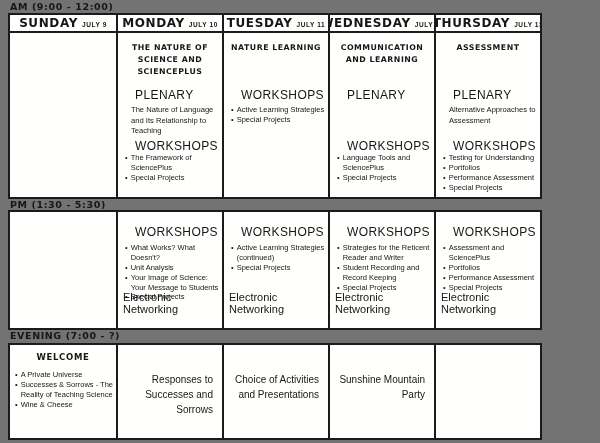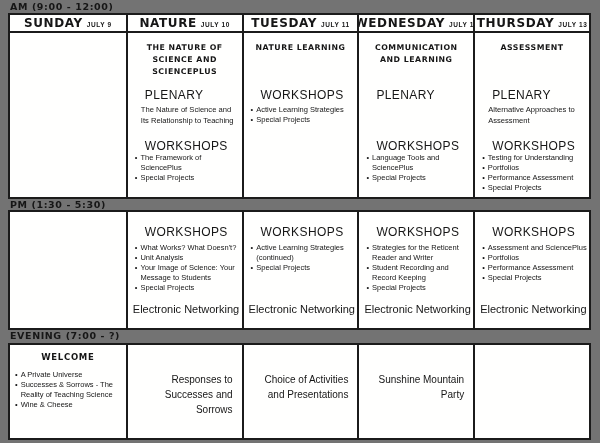--- a/index.html
+++ b/index.html
@@ -19,21 +19,21 @@
   .plabel {
     position: absolute; left: 10px;
     font-size: 9.5px; font-weight: bold; letter-spacing: 0.6px;
     font-family: "DejaVu Sans", sans-serif;
   }
   .lbl-am  { top: 1px; }
   .lbl-pm  { top: 199px; }
   .lbl-eve { top: 330px; }
 
   .tbl {
-    position: absolute; left: 8px; width: 583px;
+    position: absolute; left: 8px; width: 534px;
     background: #fffffe;
     border: 2px solid #1b1b1b;
     display: grid;
     grid-template-columns: repeat(5, 1fr);
   }
   .tbl-am  { top: 13px;  height: 186px; grid-template-rows: 18px 1fr; }
   .tbl-pm  { top: 210px; height: 120px; }
   .tbl-eve { top: 343px; height: 97px; }
 
   .hcell {
@@ -93,42 +93,42 @@
 <div class="page">
 
   <div class="plabel lbl-am">AM (9:00 - 12:00)</div>
 
   <div class="tbl tbl-am">
     <div class="hcell">
       <span class="dayname">SUNDAY</span>
       <span class="daydate">JULY 9</span>
     </div>
     <div class="hcell">
-      <span class="dayname">NATURE</span>
+      <span class="dayname">MONDAY</span>
       <span class="daydate">JULY 10</span>
     </div>
     <div class="hcell">
       <span class="dayname">TUESDAY</span>
       <span class="daydate">JULY 11</span>
     </div>
     <div class="hcell">
       <span class="dayname">WEDNESDAY</span>
       <span class="daydate">JULY 12</span>
     </div>
     <div class="hcell">
       <span class="dayname">THURSDAY</span>
       <span class="daydate">JULY 13</span>
     </div>
 
     <div class="cell"></div>
 
     <div class="cell">
       <div class="cell-title">THE NATURE OF SCIENCE AND SCIENCEPLUS</div>
       <div class="seclabel t1">PLENARY</div>
-      <div class="note t2">The Nature of Science and Its Relationship to Teaching</div>
+      <div class="note t2">The Nature of Language and Its Relationship to Teaching</div>
       <div class="seclabel t3">WORKSHOPS</div>
       <div class="bullets t4">
         <div class="bullet">
             <span class="b">•</span>
             <span>The Framework of SciencePlus</span>
           </div>
         <div class="bullet">
             <span class="b">•</span>
             <span>Special Projects</span>
           </div>

